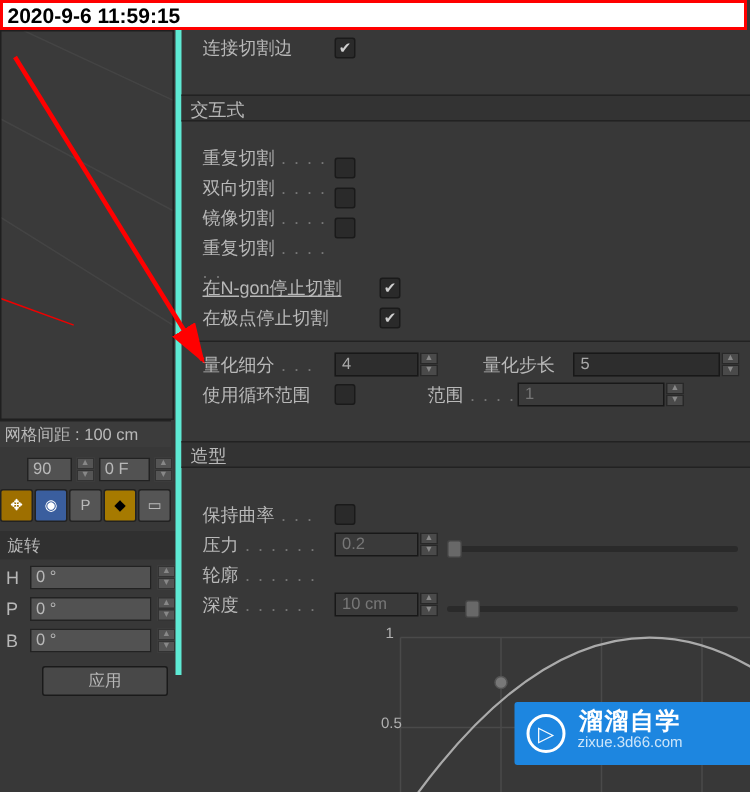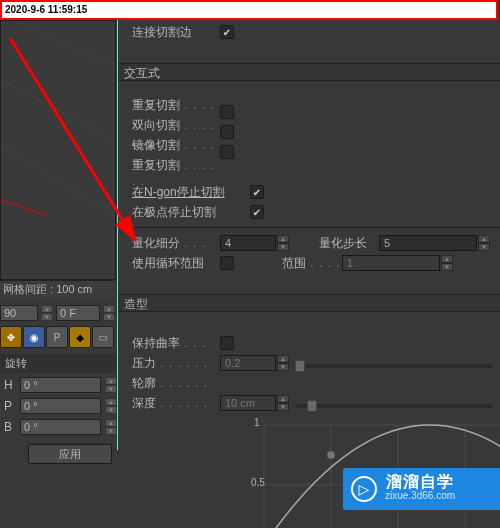--- a/index.html
+++ b/index.html
@@ -1,17 +1,17 @@
 <!DOCTYPE html>
 <html><head>
 <meta charset="utf-8">
 <style>
   *{box-sizing:border-box;margin:0;padding:0;font-family:"Microsoft YaHei",Arial,sans-serif;font-size:12px;color:#b8b8b8;}
   body{background:#383838;width:500px;height:528px;position:relative;overflow:hidden;}
-  .timestamp{position:absolute;top:0;left:0;width:498px;height:20px;background:#fff;border:2px solid #f00;color:#000;font-size:10px;font-weight:700;padding:0 3px;line-height:16px;z-index:10;}
+  .timestamp{position:absolute;top:0;left:0;width:498px;height:20px;background:#fff;border:2px solid #f00;color:#000;font-size:14px;font-weight:700;padding:0 3px;line-height:16px;z-index:10;}
   .left-pane{position:absolute;top:20px;left:0;width:117px;height:416px;}
   .viewport{width:116px;height:260px;background:#3a3a3a;border:1px solid #1f1f1f;position:relative;overflow:hidden;}
   .gridline{position:absolute;background:rgba(130,130,130,0.15);}
   .gl1{width:200px;height:1px;top:20px;left:-40px;transform:rotate(25deg);}
   .gl2{width:200px;height:1px;top:90px;left:-40px;transform:rotate(28deg);}
   .gl3{width:200px;height:1px;top:155px;left:-50px;transform:rotate(32deg);}
   .axis-line{position:absolute;top:185px;left:-10px;width:60px;height:1px;background:#e00;transform:rotate(20deg);}
   .status-bar{width:114px;height:18px;background:#3c3c3c;border-top:1px solid #222;display:flex;align-items:center;padding:0 3px;font-size:11px;}
   .row{display:flex;align-items:center;height:18px;margin-top:3px;gap:3px;}
   .row-space{justify-content:space-between;padding-right:2px;}
@@ -21,21 +21,21 @@
   .icon-row{display:flex;height:22px;margin-top:4px;gap:1px;}
   .ibtn{width:22px;height:22px;border:1px solid #222;display:flex;align-items:center;justify-content:center;font-size:10px;border-radius:2px;}
   .ibtn.move{background:#9e6f00;color:#fff;}
   .ibtn.world{background:#3a5e9e;color:#fff;}
   .ibtn.p{background:#555;}
   .ibtn.f{background:#a67a00;color:#000;}
   .ibtn.film{background:#555;}
   .label-rot{margin-top:6px;padding:2px 5px;background:#303030;font-size:11px;}
   .axis-row{display:flex;align-items:center;height:18px;margin-top:3px;gap:4px;padding-left:4px;}
   .btn-apply{margin:8px 2px 0 28px;width:84px;height:20px;background:#484848;border:1px solid #1a1a1a;text-align:center;line-height:18px;font-size:11px;border-radius:2px;}
-  .right-pane{position:absolute;top:20px;left:117px;width:383px;height:430px;background:#383838;border-left:1px solid #5eead4;}
+  .right-pane{position:absolute;top:20px;left:117px;width:383px;height:430px;background:#383838;border-left:4px solid #5eead4;}
   .p-row{display:flex;align-items:center;height:20px;padding-left:14px;}
   .p-row .lbl{width:88px;font-size:12px;}
   .p-row .lbl.disabled{color:#666;}
   .p-row .lbl.orange{color:#e08030;}
   .dots{color:#777;letter-spacing:1px;}
   .chk{width:14px;height:14px;background:#2a2a2a;border:1px solid #1a1a1a;border-radius:2px;display:flex;align-items:center;justify-content:center;color:#cfcfcf;font-size:10px;}
   .section-hdr{height:18px;background:#333;padding-left:6px;line-height:18px;font-size:12px;border-top:1px solid #222;border-bottom:1px solid #222;margin:21px 0;}
   .field{height:16px;background:#2d2d2d;border:1px solid #181818;display:flex;align-items:center;padding:0 4px;font-size:11px;color:#aaa;}
   .field.disabled{background:#3a3a3a;color:#777;}
   .spin-r{width:12px;height:16px;display:flex;flex-direction:column;margin-left:1px;}
@@ -68,21 +68,21 @@
 
 <div class="left-pane">
   <div class="viewport">
     <div class="gridline gl1"></div>
       <div class="gridline gl2"></div>
       <div class="gridline gl3"></div>
     <div class="axis-line"></div>
   </div>
   <div class="status-bar">网格间距 : 100 cm</div>
 
-  <div class="row row-space" style="margin-top:6px;padding-left:0;align-items:center;">
+  <div class="row row-space" style="margin-top:6px;padding-left:18px;align-items:center;">
     <div class="num-box">90</div>
     <div class="spin">
         <div>▴</div>
         <div>▾</div>
       </div>
     <div class="num-box" style="flex:1.2;">0 F</div>
     <div class="spin">
         <div>▴</div>
         <div>▾</div>
       </div>

